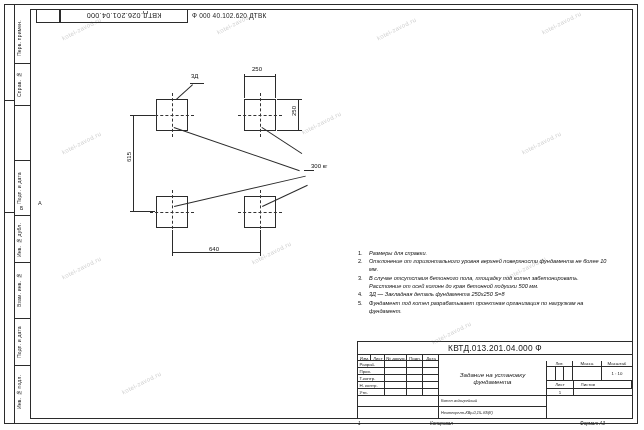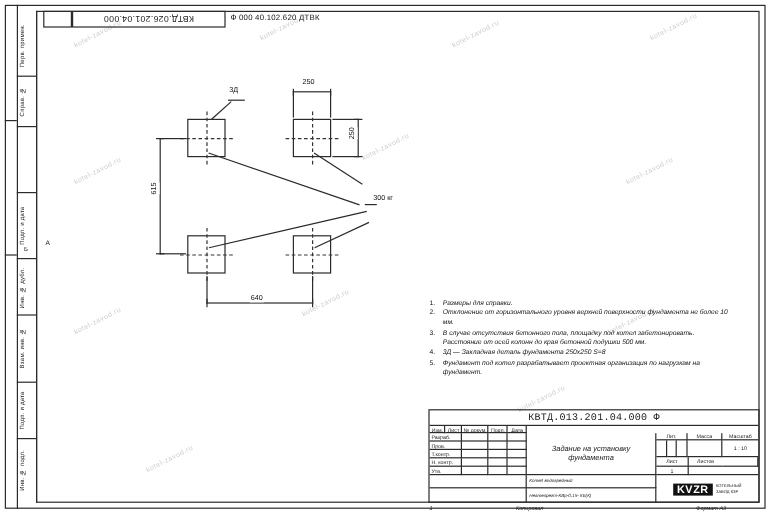--- a/index.html
+++ b/index.html
@@ -221,21 +221,21 @@
       <div class="txt">3Д — Закладная деталь фундамента 250х250 S=8</div>
     </div>
     <div class="row">
       <div class="num">5.</div>
       <div class="txt">Фундамент под котел разрабатывает проектная организация по нагрузкам на фундамент.</div>
     </div>
   </div>
 
   <div class="tb">
 
-    <div class="cell ctr bb" style="left:0;top:0;width:274px;height:13px;font-family:Liberation Mono, monospace;">
+    <div class="cell ctr bb" style="left:0;top:0;width:274px;height:13px;">
       <span class="tb-title">КВТД.013.201.04.000 Ф</span>
     </div>
 
     <div class="cell br bb" style="left:0;top:13px;width:13px;height:6px;"></div>
     <div class="cell br bb" style="left:13px;top:13px;width:14px;height:6px;"></div>
     <div class="cell br bb" style="left:27px;top:13px;width:22px;height:6px;"></div>
     <div class="cell br bb" style="left:49px;top:13px;width:16px;height:6px;"></div>
     <div class="cell br bb" style="left:65px;top:13px;width:16px;height:6px;"></div>
 
     <div class="cell ctr" style="left:0;top:13px;width:13px;height:6px;">Изм.</div>
@@ -294,26 +294,19 @@
     <div class="cell br bb" style="left:215px;top:25px;width:29px;height:14px;"></div>
     <div class="cell ctr bb" style="left:244px;top:25px;width:30px;height:14px;">1 : 10</div>
 
     <div class="cell ctr br bb" style="left:189px;top:39px;width:27px;height:8px;">Лист</div>
     <div class="cell ctr bb" style="left:216px;top:39px;width:28px;height:8px;">Листов</div>
     <div class="cell br bb" style="left:244px;top:39px;width:30px;height:8px;"></div>
 
     <div class="cell ctr br bb" style="left:189px;top:47px;width:27px;height:7px;">1</div>
     <div class="cell bb" style="left:216px;top:47px;width:58px;height:7px;"></div>
 
-    <div class="cell ctr" style="left:189px;top:54px;width:85px;height:23px;">
-      <span class="logo">KVZR</span>
-      <span style="display:inline-block;margin-left:3px;text-align:left;">
-        <span class="tiny" style="display:block;">КОТЕЛЬНЫЙ</span>
-        <span class="tiny" style="display:block;">ЗАВОД КЗР</span>
-      </span>
-    </div>
   </div>
 
   <div style="position:absolute;left:430px;top:421px;font-size:4.6px;font-style:italic;">Копировал</div>
   <div class="fmt" style="position:absolute;left:580px;top:421px;">Формат A3</div>
   <div style="position:absolute;left:358px;top:421px;font-size:4.6px;font-style:italic;">1</div>
 
 </div>
 
 </body></html>

